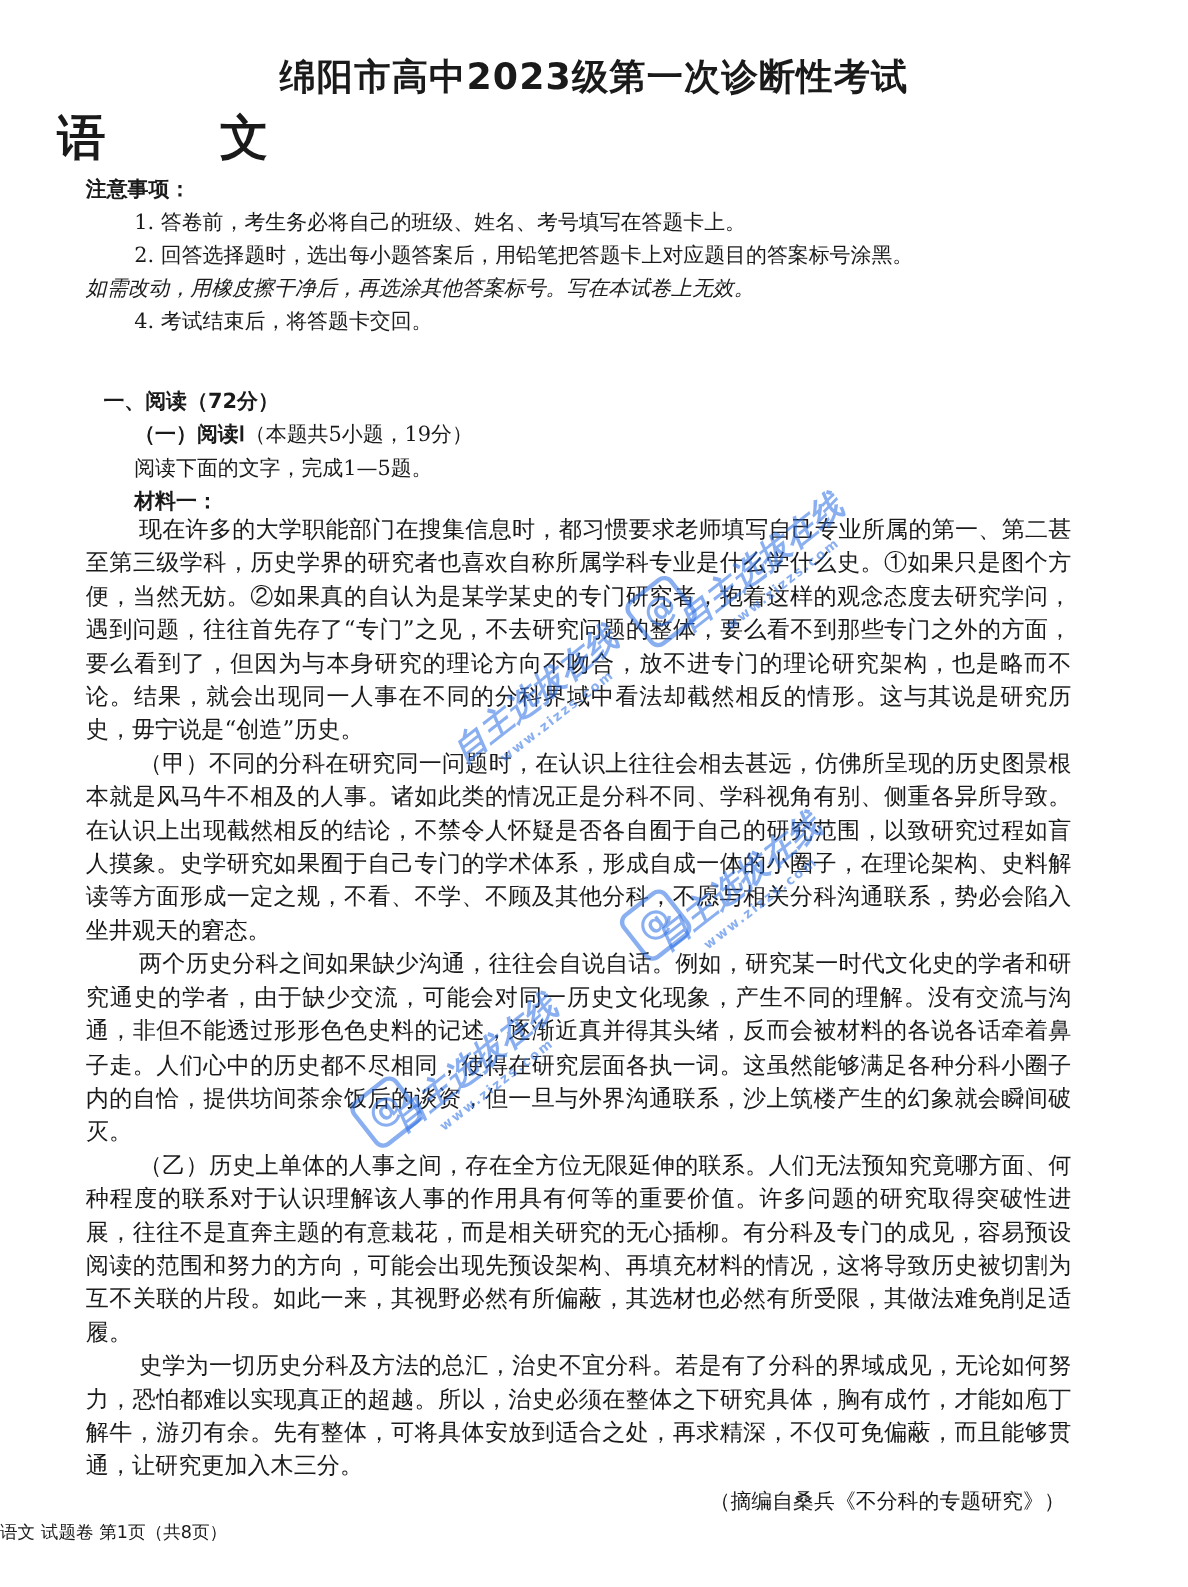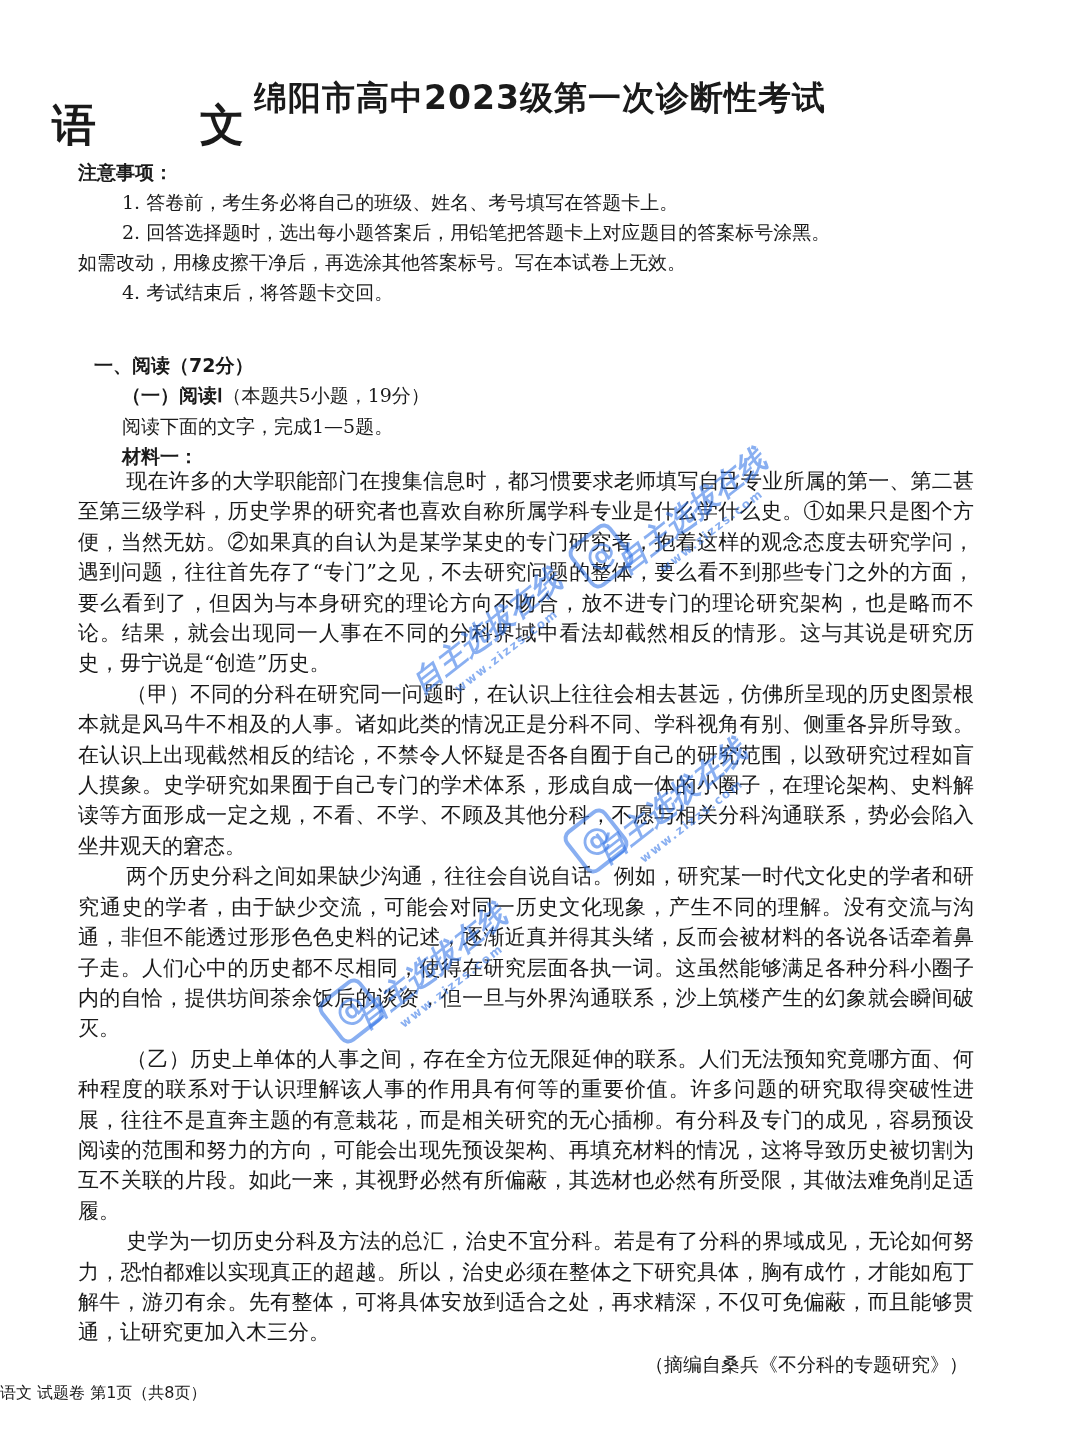--- a/index.html
+++ b/index.html
@@ -5,32 +5,31 @@
   html, body { margin: 0; padding: 0; background: #ffffff; }
   body {
     width: 1080px; height: 1443px; position: relative; overflow: hidden;
     color: #1a1a1a;
     font-family: "DejaVu Serif", "Liberation Serif", serif;
   }
   .title {
     position: absolute; left: 0; right: 0; top: 48px;
     text-align: center; font-size: 33px; font-weight: bold; letter-spacing: 1px;
     font-family: "DejaVu Sans", sans-serif;
-    margin-top: 28px;
   }
   .subject {
     position: absolute; left: 0; right: 0; top: 96px;
     text-align: left; font-size: 44px; font-weight: bold;
     font-family: Liberation Mono, monospace;
   }
   .subject span { display: inline-block; margin: 0 52px; }
   .notice { position: absolute; left: 78px; top: 157px; width: 900px; font-size: 19px; line-height: 30px; }
   .notice .head { font-weight: bold; font-family: "DejaVu Sans", sans-serif; }
   .notice .item { padding-left: 44px; white-space: nowrap; }
-  .notice .cont { padding-left: 0; white-space: nowrap; }
+  .notice .cont { padding-left: 0; white-space: nowrap; font-style: italic; }
 
   .section { position: absolute; left: 78px; top: 350px; width: 900px; font-size: 19px; line-height: 30px; }
   .section .h1 { font-weight: bold; font-family: "DejaVu Sans", sans-serif; margin-left: 16px; }
   .section .h2 { padding-left: 44px; }
   .section .h2 b { font-family: Liberation Sans, sans-serif; }
   .section .p { padding-left: 44px; }
   .section .mat { padding-left: 44px; font-weight: bold; font-family: "DejaVu Sans", sans-serif; }
 
   .body-text {
     position: absolute; left: 78px; top: 466px; width: 896px;

